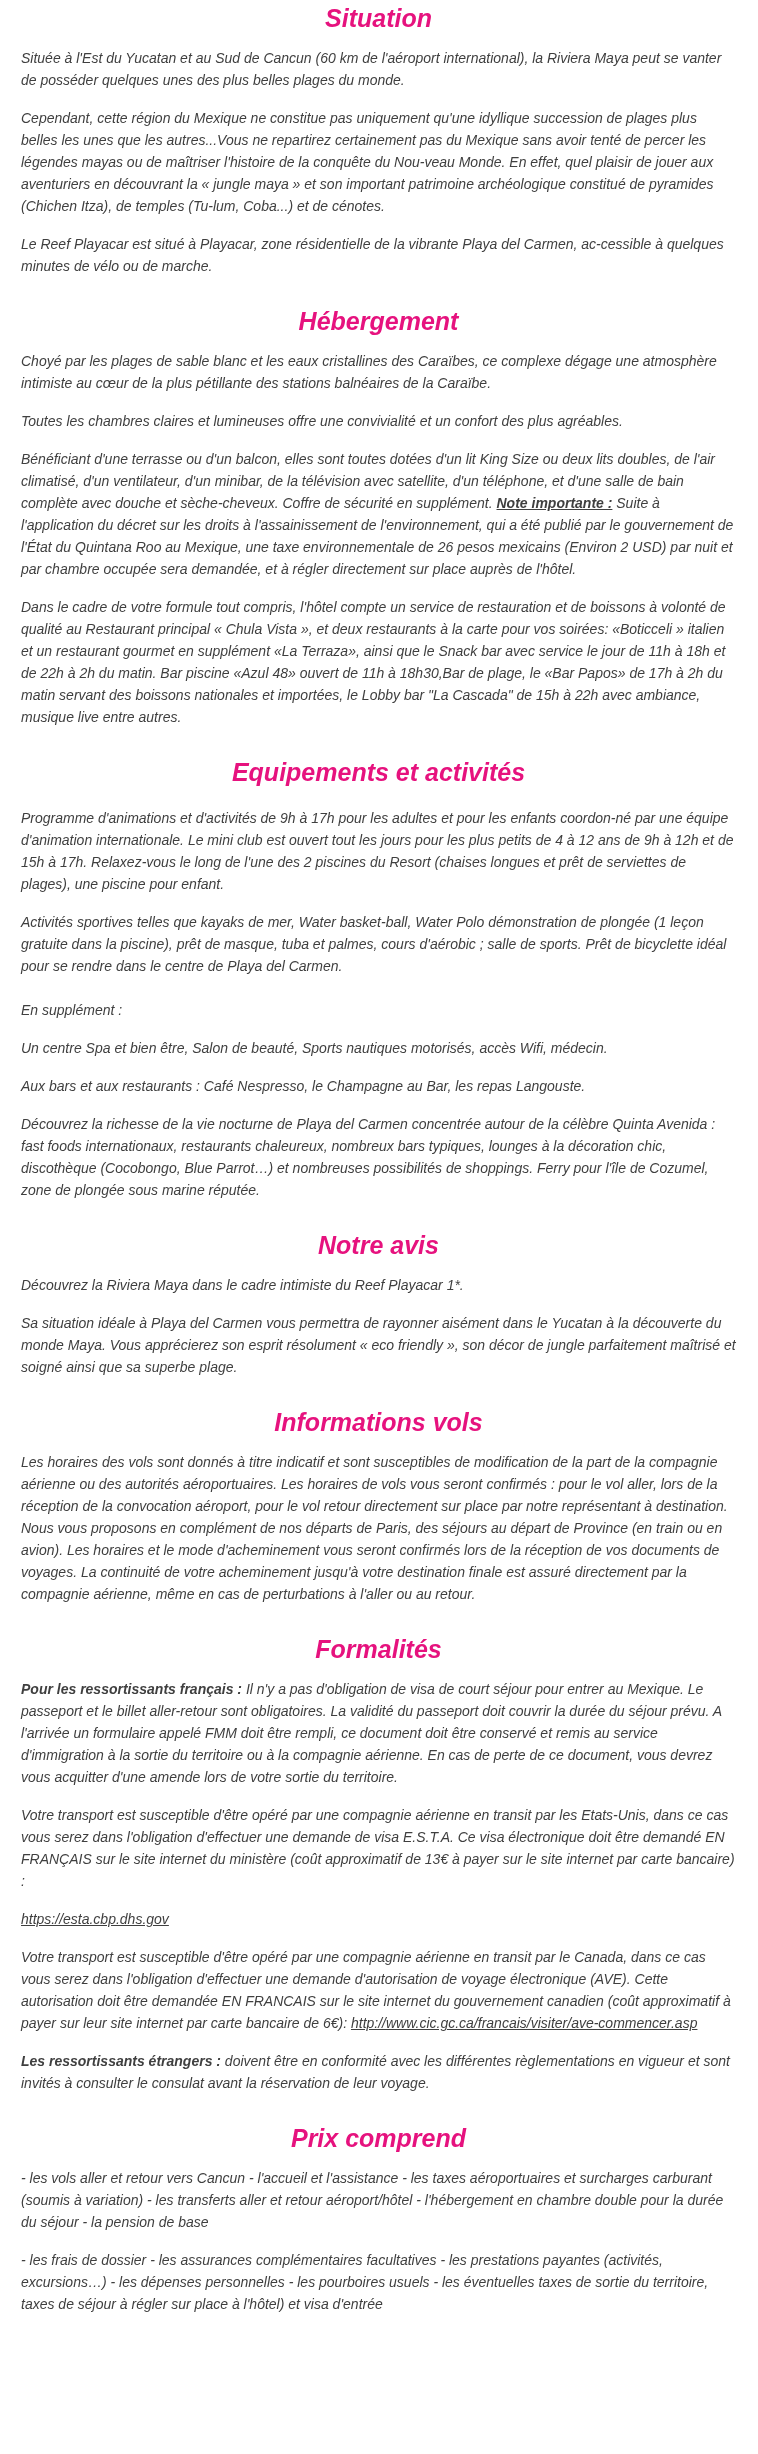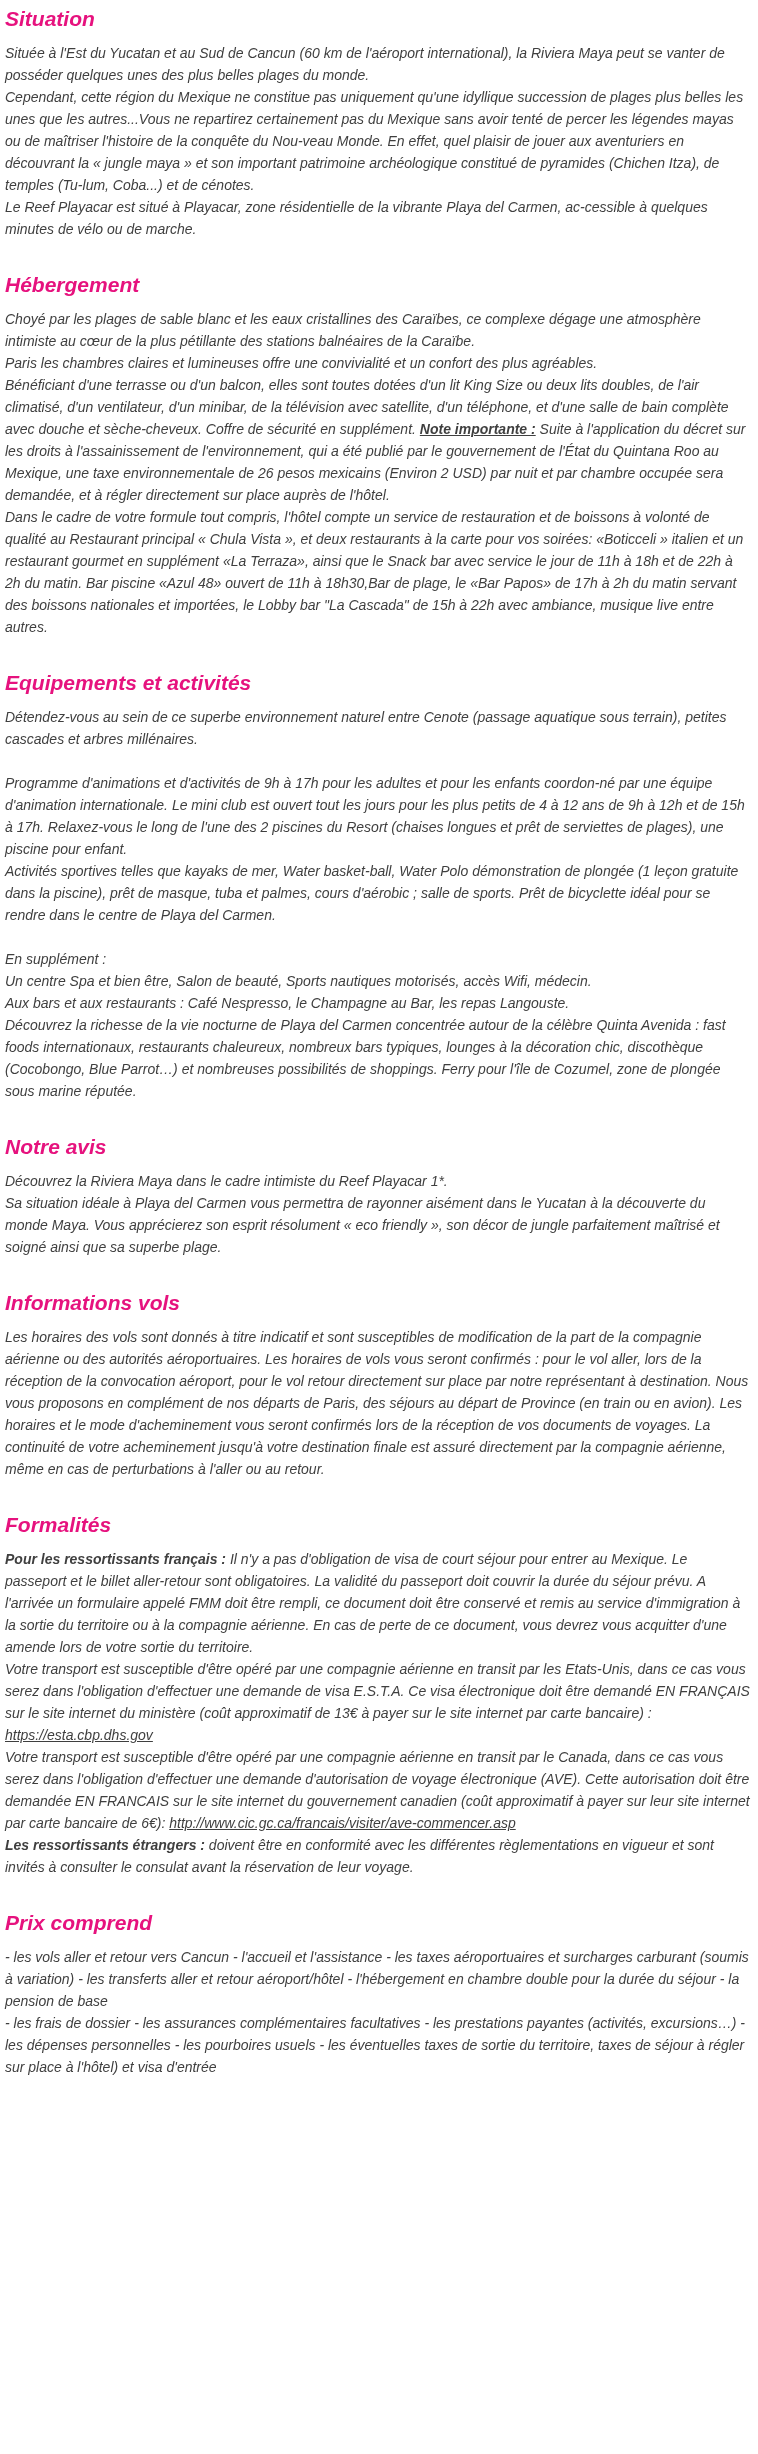--- a/index.html
+++ b/index.html
@@ -19,31 +19,32 @@
     padding:6px 6px 24px 5px;
     font-family:"Liberation Sans", sans-serif;
     font-style:italic;
     color:var(--text);
     font-size:14px;
     line-height:22px;
     background:var(--bg);
   }
   .section-title{
     color:var(--accent);
-    font-size:21px;
+    font-size:25px;
     line-height:25px;
     font-weight:bold;
     font-style:italic;
     margin:32px 0 11px 0;
+    text-align:center;
   }
   .section:first-child .section-title{
     margin-top:0;
   }
   .para{
-    margin:0;
+    margin:16px;
   }
   .para.gap{
     margin-top:22px;
   }
   .bold{
     font-weight:bold;
   }
   .underline{
     text-decoration:underline;
   }
@@ -60,29 +61,28 @@
   <div id="sections-host">
       <section class="section">
         <h2 class="section-title">Situation</h2>
         <p class="para"><span>Située à l'Est du Yucatan et au Sud de Cancun (60 km de l'aéroport international), la Riviera Maya peut se vanter de posséder quelques unes des plus belles plages du monde.</span></p>
         <p class="para"><span>Cependant, cette région du Mexique ne constitue pas uniquement qu'une idyllique succession de plages plus belles les unes que les autres...Vous ne repartirez certainement pas du Mexique sans avoir tenté de percer les légendes mayas ou de maîtriser l'histoire de la conquête du Nou-veau Monde. En effet, quel plaisir de jouer aux aventuriers en découvrant la « jungle maya » et son important patrimoine archéologique constitué de pyramides (Chichen Itza), de temples (Tu-lum, Coba...) et de cénotes.</span></p>
         <p class="para"><span>Le Reef Playacar est situé à Playacar, zone résidentielle de la vibrante Playa del Carmen, ac-cessible à quelques minutes de vélo ou de marche.</span></p>
       </section>
       <section class="section">
         <h2 class="section-title">Hébergement</h2>
         <p class="para"><span>Choyé par les plages de sable blanc et les eaux cristallines des Caraïbes, ce complexe dégage une atmosphère intimiste au cœur de la plus pétillante des stations balnéaires de la Caraïbe.</span></p>
-        <p class="para"><span>Paris les chambres claires et lumineuses offre une convivialité et un confort des plus agréables.</span></p>
+        <p class="para"><span>Toutes les chambres claires et lumineuses offre une convivialité et un confort des plus agréables.</span></p>
         <p class="para"><span>Bénéficiant d'une terrasse ou d'un balcon, elles sont toutes dotées d'un lit King Size ou deux lits doubles, de l'air climatisé, d'un ventilateur, d'un minibar, de la télévision avec satellite, d'un téléphone, et d'une salle de bain complète avec douche et sèche-cheveux. Coffre de sécurité en supplément. </span><span class="bold underline">Note importante :</span><span> Suite à l'application du décret sur les droits à l'assainissement de l'environnement, qui a été publié par le gouvernement de l'État du Quintana Roo au Mexique, une taxe environnementale de 26 pesos mexicains (Environ 2 USD) par nuit et par chambre occupée sera demandée, et à régler directement sur place auprès de l'hôtel.</span></p>
       </section>
       <section class="section">
         <p class="para"><span>Dans le cadre de votre formule tout compris, l'hôtel compte un service de restauration et de boissons à volonté de qualité au Restaurant principal « Chula Vista », et deux restaurants à la carte pour vos soirées: «Boticceli » italien et un restaurant gourmet en supplément «La Terraza», ainsi que le Snack bar avec service le jour de 11h à 18h et de 22h à 2h du matin. Bar piscine «Azul 48» ouvert de 11h à 18h30,Bar de plage, le «Bar Papos» de 17h à 2h du matin servant des boissons nationales et importées, le Lobby bar "La Cascada" de 15h à 22h avec ambiance, musique live entre autres.</span></p>
       </section>
       <section class="section">
         <h2 class="section-title">Equipements et activités</h2>
-        <p class="para"><span>Détendez-vous au sein de ce superbe environnement naturel entre Cenote (passage aquatique sous terrain), petites cascades et arbres millénaires.</span></p>
         <p class="para gap"><span>Programme d'animations et d'activités de 9h à 17h pour les adultes et pour les enfants coordon-né par une équipe d'animation internationale. Le mini club est ouvert tout les jours pour les plus petits de 4 à 12 ans de 9h à 12h et de 15h à 17h. Relaxez-vous le long de l'une des 2 piscines du Resort (chaises longues et prêt de serviettes de plages), une piscine pour enfant.</span></p>
         <p class="para"><span>Activités sportives telles que kayaks de mer, Water basket-ball, Water Polo démonstration de plongée (1 leçon gratuite dans la piscine), prêt de masque, tuba et palmes, cours d'aérobic ; salle de sports. Prêt de bicyclette idéal pour se rendre dans le centre de Playa del Carmen.</span></p>
         <p class="para gap"><span>En supplément :</span></p>
         <p class="para"><span>Un centre Spa et bien être, Salon de beauté, Sports nautiques motorisés, accès Wifi, médecin.</span></p>
         <p class="para"><span>Aux bars et aux restaurants : Café Nespresso, le Champagne au Bar, les repas Langouste.</span></p>
         <p class="para"><span>Découvrez la richesse de la vie nocturne de Playa del Carmen concentrée autour de la célèbre Quinta Avenida : fast foods internationaux, restaurants chaleureux, nombreux bars typiques, lounges à la décoration chic, discothèque (Cocobongo, Blue Parrot…) et nombreuses possibilités de shoppings. Ferry pour l'île de Cozumel, zone de plongée sous marine réputée.</span></p>
       </section>
       <section class="section">
         <h2 class="section-title">Notre avis</h2>
         <p class="para"><span>Découvrez la Riviera Maya dans le cadre intimiste du Reef Playacar 1*.</span></p>

